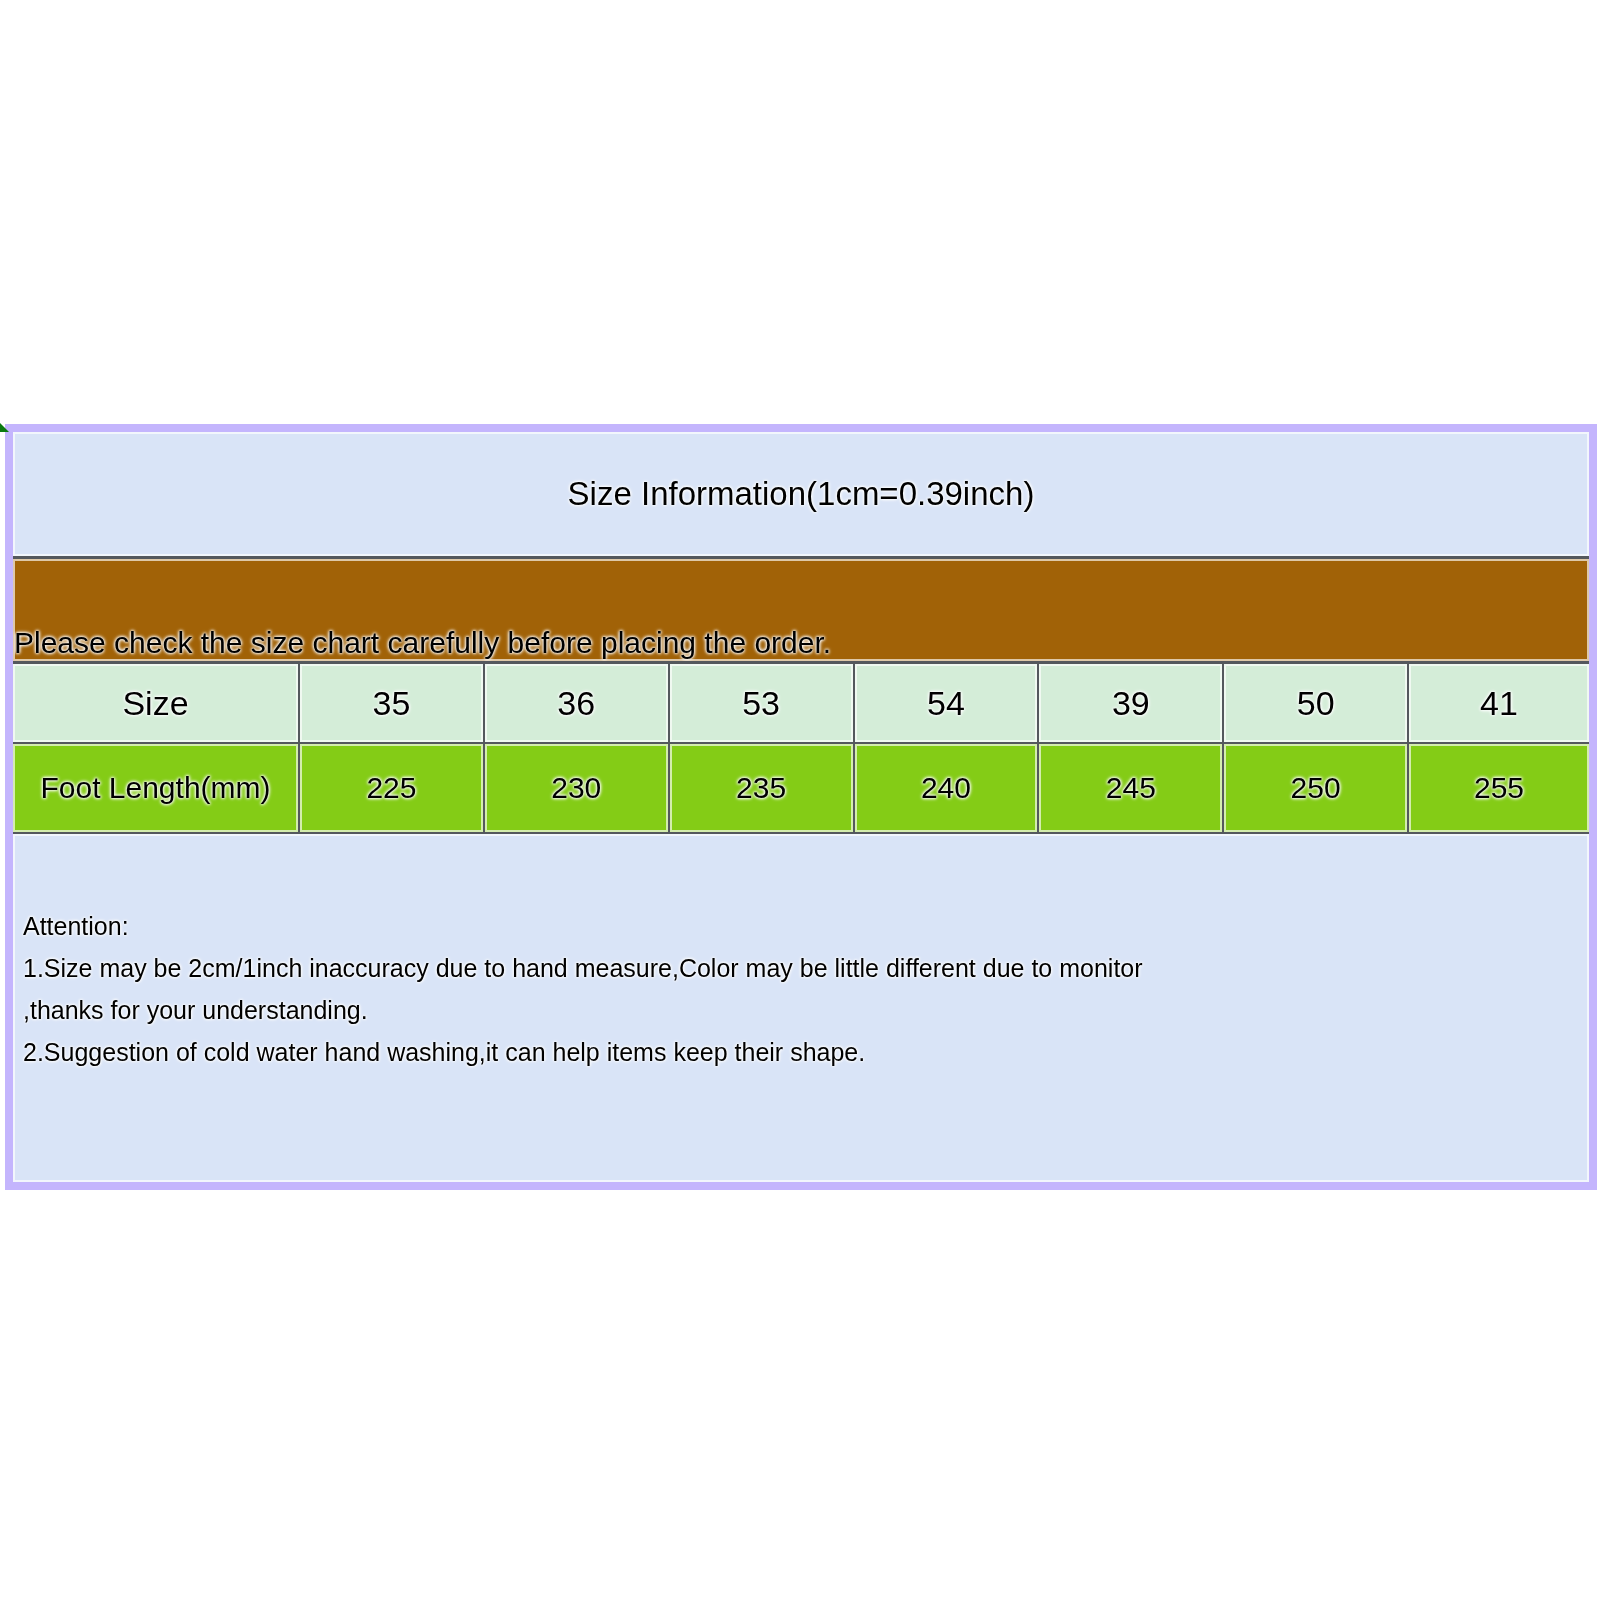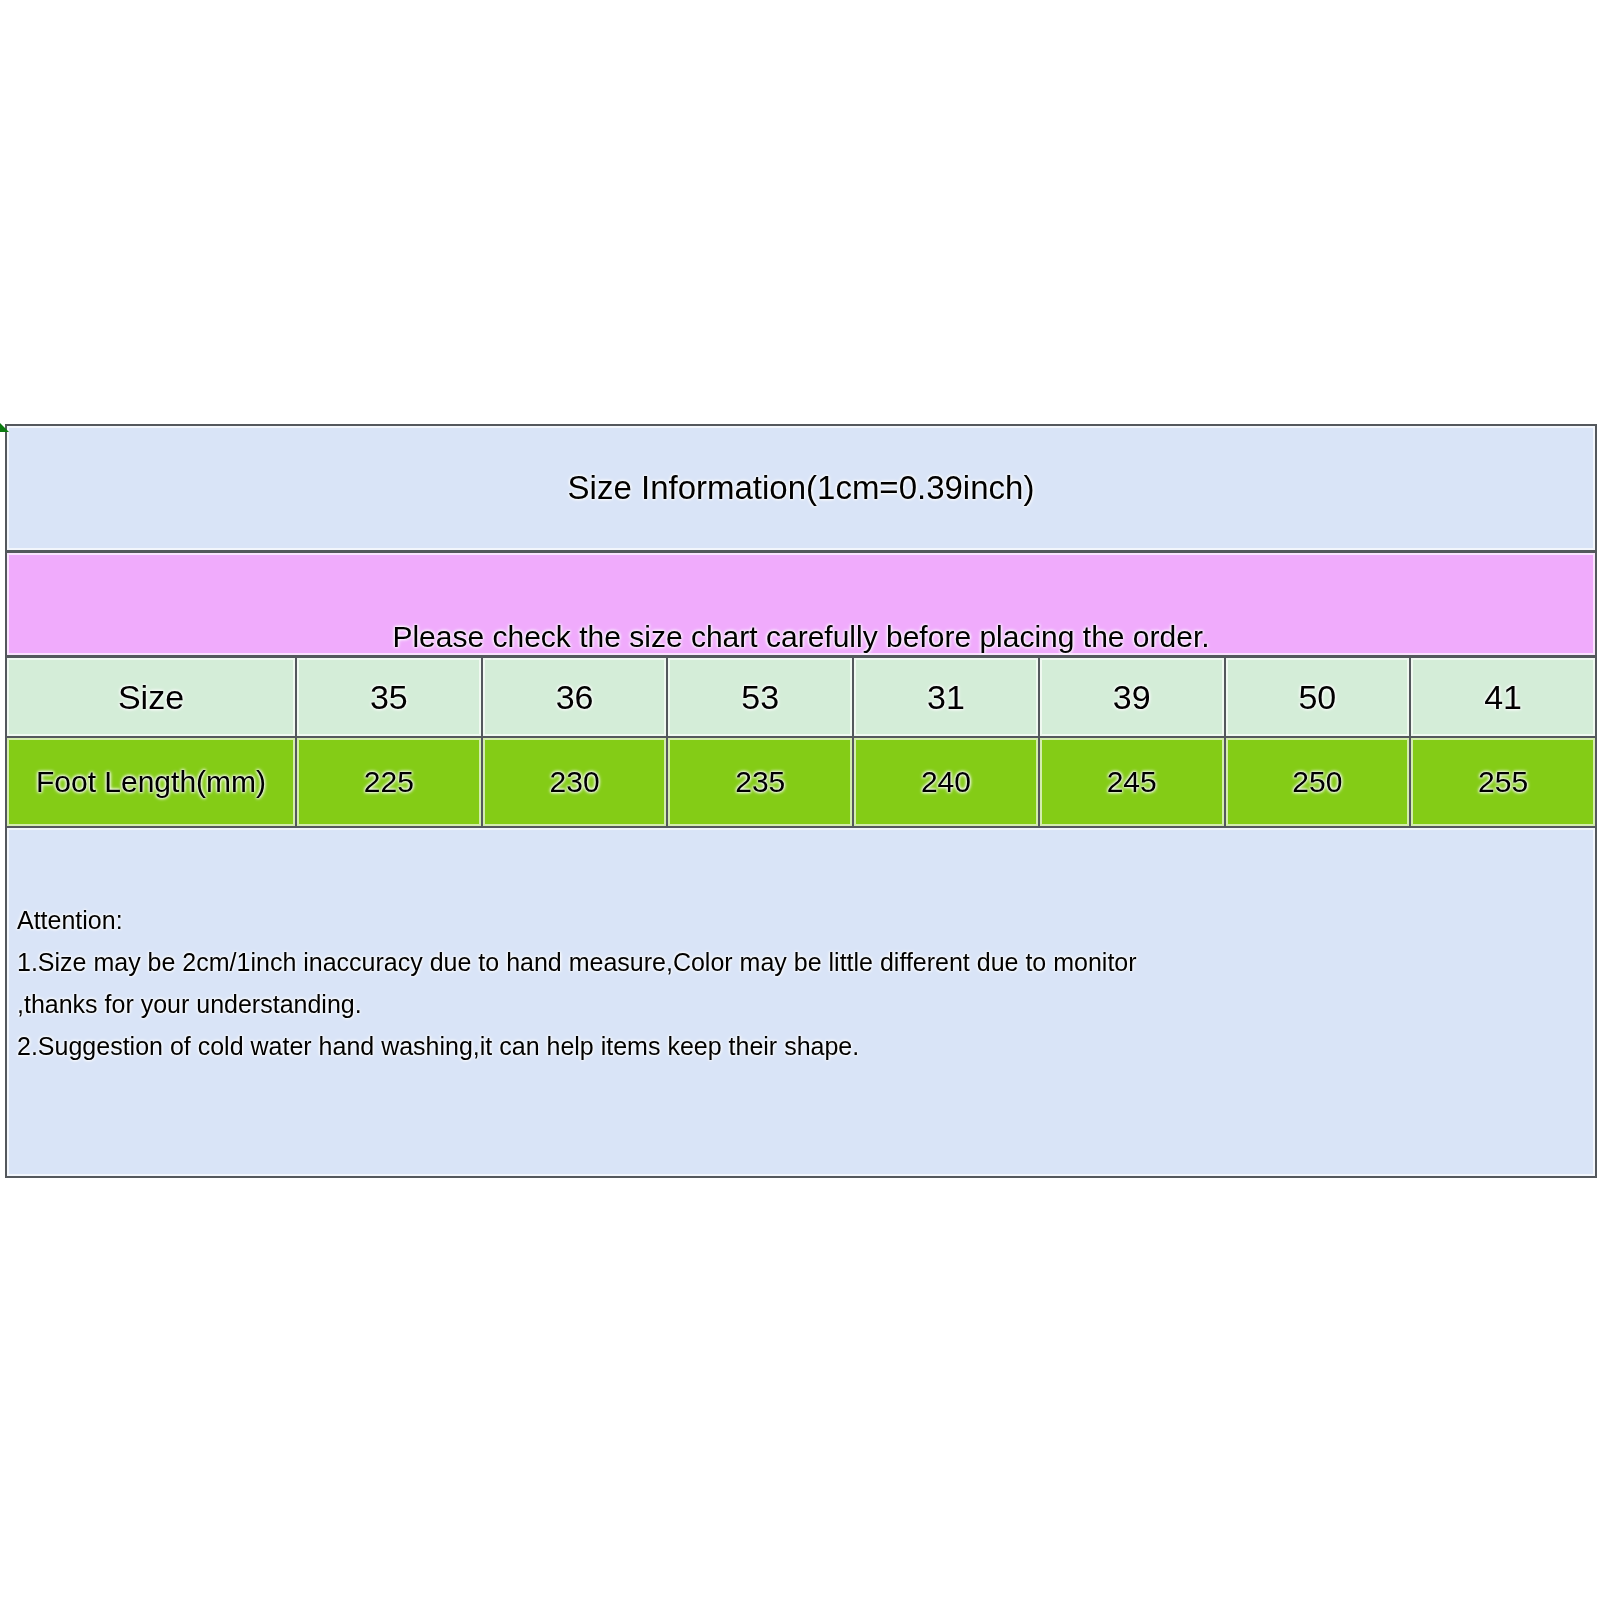--- a/index.html
+++ b/index.html
@@ -31,21 +31,21 @@
     border-top: 9px solid transparent;
     z-index: 2;
   }
   table.size-table {
     position: absolute;
     left: 5px;
     top: 424px;
     width: 1592px;
     border-collapse: collapse;
     table-layout: fixed;
-    border: 1px solid #c4b5fd;
+    border: 8px solid #c4b5fd;
   }
   table.size-table td {
     border: 2px solid #54585d;
     box-shadow: inset 0 0 0 2px rgba(255,255,255,0.65);
     overflow: hidden;
   }
   
   table.size-table td, table.size-table div {
     text-shadow: 0 0 3px #ffffff, 0 0 3px #ffffff, 0 0 4px #ffffff;
   }
@@ -54,22 +54,21 @@
   tr.title-row td {
     height: 122px;
     background: #d9e4f7;
     text-align: center;
     vertical-align: middle;
     font-size: 33px;
     border-bottom-width: 3px;
   }
   tr.note-row td {
     height: 100px;
-    background: #f0abfc;
-    text-align: center;
+    background: #a16207;
     vertical-align: bottom;
     font-size: 30px;
     border-bottom-width: 3px;
   }
   tr.size-row td {
     height: 76px;
     background: #d4edd8;
     text-align: center;
     vertical-align: middle;
     font-size: 34px;
@@ -118,21 +117,21 @@
 
       <tr class="note-row">
         <td colspan="8">Please check the size chart carefully before placing the order.</td>
       </tr>
 
       <tr class="size-row">
         <td>Size</td>
         <td>35</td>
         <td>36</td>
         <td>53</td>
-        <td>31</td>
+        <td>54</td>
         <td>39</td>
         <td>50</td>
         <td>41</td>
       </tr>
 
       <tr class="foot-row">
         <td>Foot Length(mm)</td>
         <td>225</td>
         <td>230</td>
         <td>235</td>

